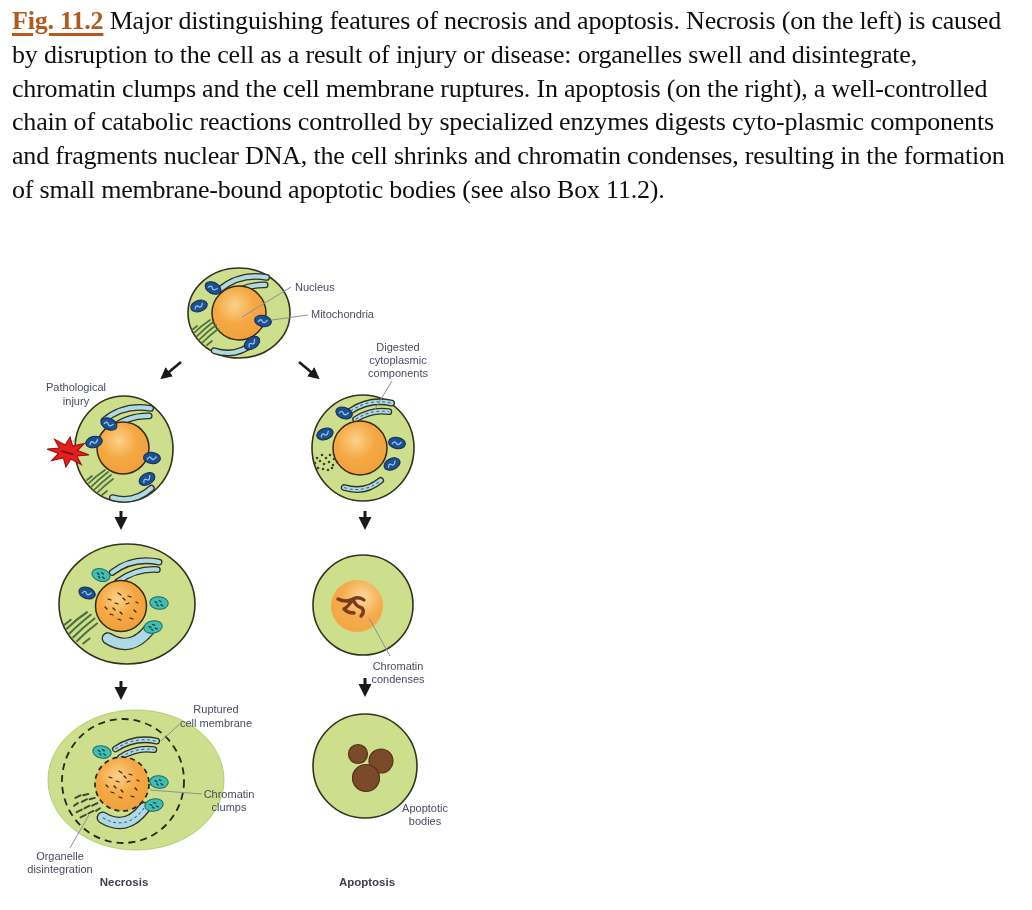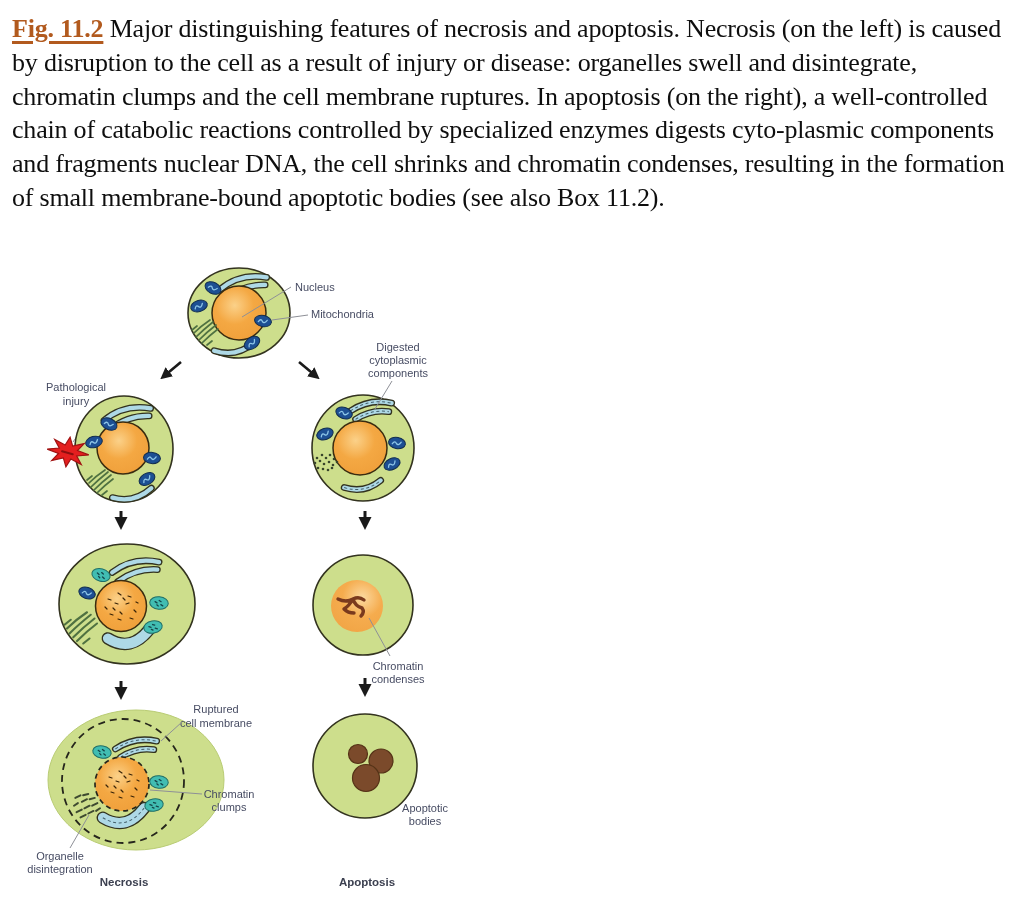--- a/index.html
+++ b/index.html
@@ -2,21 +2,21 @@
 <html style="--figure-label: #b25a1e; --cell-fill: #cdde8c; --cell-stroke: #33331f; --nucleus-fill: #f4a843; --nucleus-highlight: #fbd189; --mitochondrion-fill: #1d4f93; --mitochondrion-inner: #8ec6e8; --er-fill: #aed9e6; --golgi-stroke: #4f7141; --swollen-mitochondrion-fill: #41bdb2; --injury-red: #e41f1f; --apoptotic-body-fill: #7b4a2b; --chromatin-brown: #7a3a1d; --label-text: #474c63; --leader-line: #8e9097; --arrow: #1a1a1a;"><head>
 <meta charset="utf-8">
 <style>
   html,body { margin:0; padding:0; background:#ffffff; }
   .page {
     position:relative; width:1032px; height:910px; background:#ffffff;
     overflow:hidden; font-family:"Liberation Serif", serif;
   }
   .caption {
     position:absolute; top:0; left:0; width:1032px;
-    padding:12px 8px 0 12px; box-sizing:border-box;
+    padding:4px 8px 0 12px; box-sizing:border-box;
     font-size:26px; line-height:33.8px; letter-spacing:-0.2px;
     color:#0e0e0e;
   }
   .figlabel {
     font-weight:bold;
     color:var(--figure-label,#b25a1e);
     text-decoration:underline;
     text-decoration-thickness:3px;
     text-underline-offset:4px;
   }

